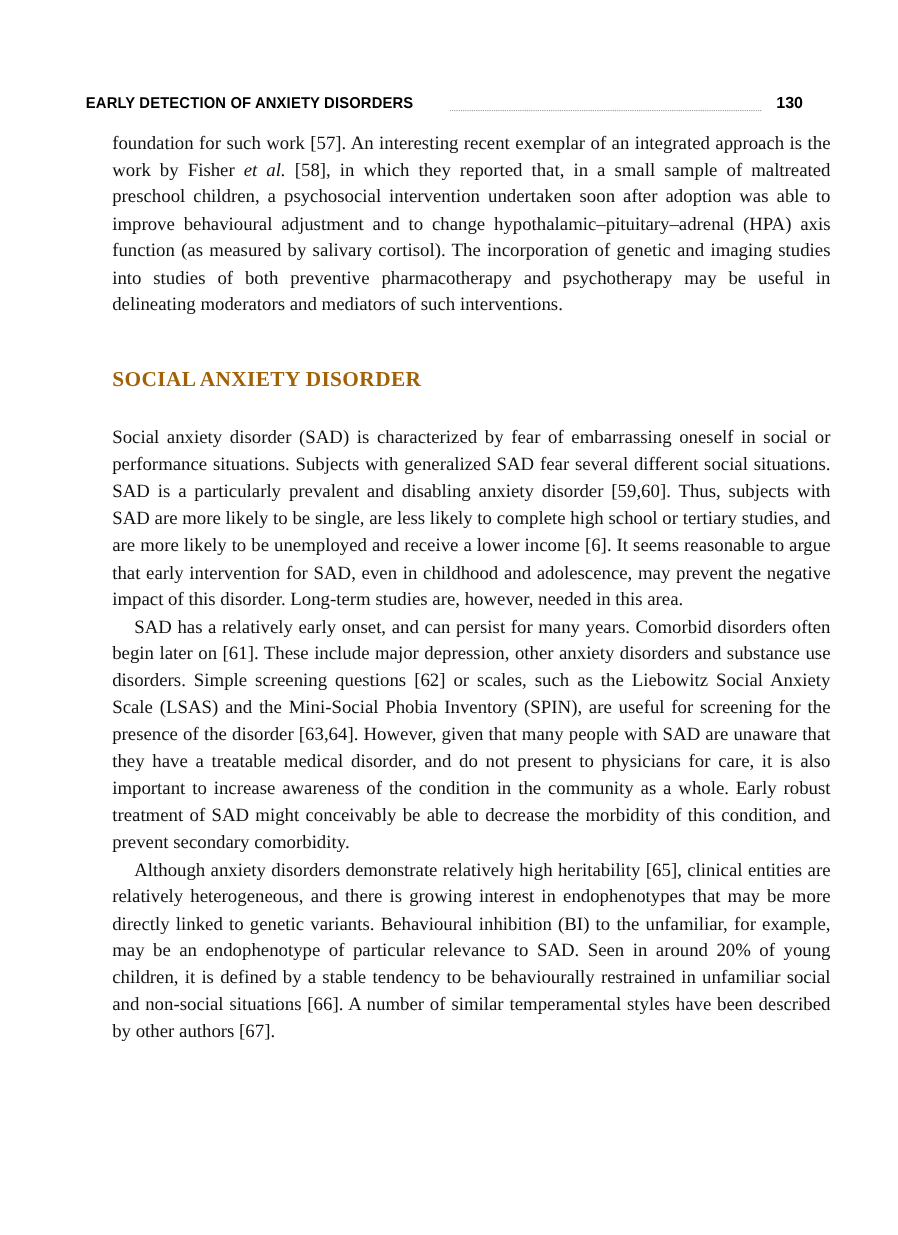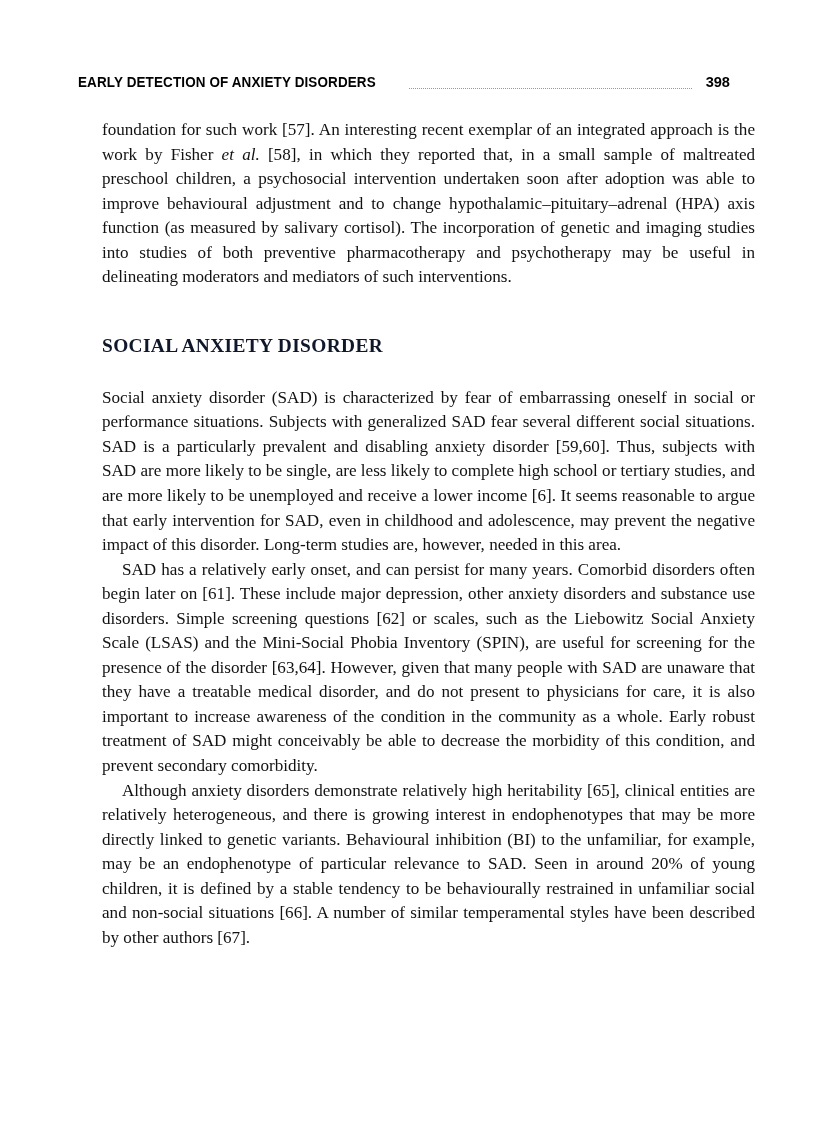--- a/index.html
+++ b/index.html
@@ -14,21 +14,21 @@
     background: #ffffff;
     margin: 0 auto;
     overflow: hidden;
     box-sizing: border-box;
   }
 
   
   .runhead {
     position: absolute;
     left: 78px;
-    top: 74px;
+    top: 86px;
     width: 652px;
     height: 22px;
     display: flex;
     align-items: baseline;
     gap: 0;
     text-align: right;
   }
   .runhead-title {
     font-family: "Liberation Sans", sans-serif;
     font-weight: bold;
@@ -87,35 +87,35 @@
   }
 
   
   h2.section-heading {
     margin: 0;
     font-family: "Liberation Serif", serif;
     font-weight: bold;
     font-size: 19.4px;
     line-height: 24px;
     letter-spacing: 0.35px;
-    color: #0f172a;
+    color: #a16207;
     text-align: left;
   }
   .gap-before-heading { height: 44px; }
   .gap-after-heading  { height: 28px; }
 </style>
 </head>
 <body>
 
 <div class="page">
 
   <div class="runhead">
     <span class="runhead-title">EARLY DETECTION OF ANXIETY DISORDERS</span>
     <span class="runhead-rule"></span>
-    <span class="runhead-page">398</span>
+    <span class="runhead-page">130</span>
   </div>
 
   <div class="body-block">
 
     <p class="para" id="para-1"><span>foundation for such work [57]. An interesting recent exemplar of an integrated approach is the work by Fisher </span><span class="ital">et al.</span><span> [58], in which they reported that, in a small sample of maltreated preschool children, a psychosocial intervention undertaken soon after adoption was able to improve behavioural adjustment and to change hypothalamic–pituitary–adrenal (HPA) axis function (as measured by salivary cortisol). The incorporation of genetic and imaging studies into studies of both preventive pharmacotherapy and psychotherapy may be useful in delineating moderators and mediators of such interventions.</span></p>
 
     <div class="gap-before-heading"></div>
 
     <h2 class="section-heading">SOCIAL ANXIETY DISORDER</h2>
 

